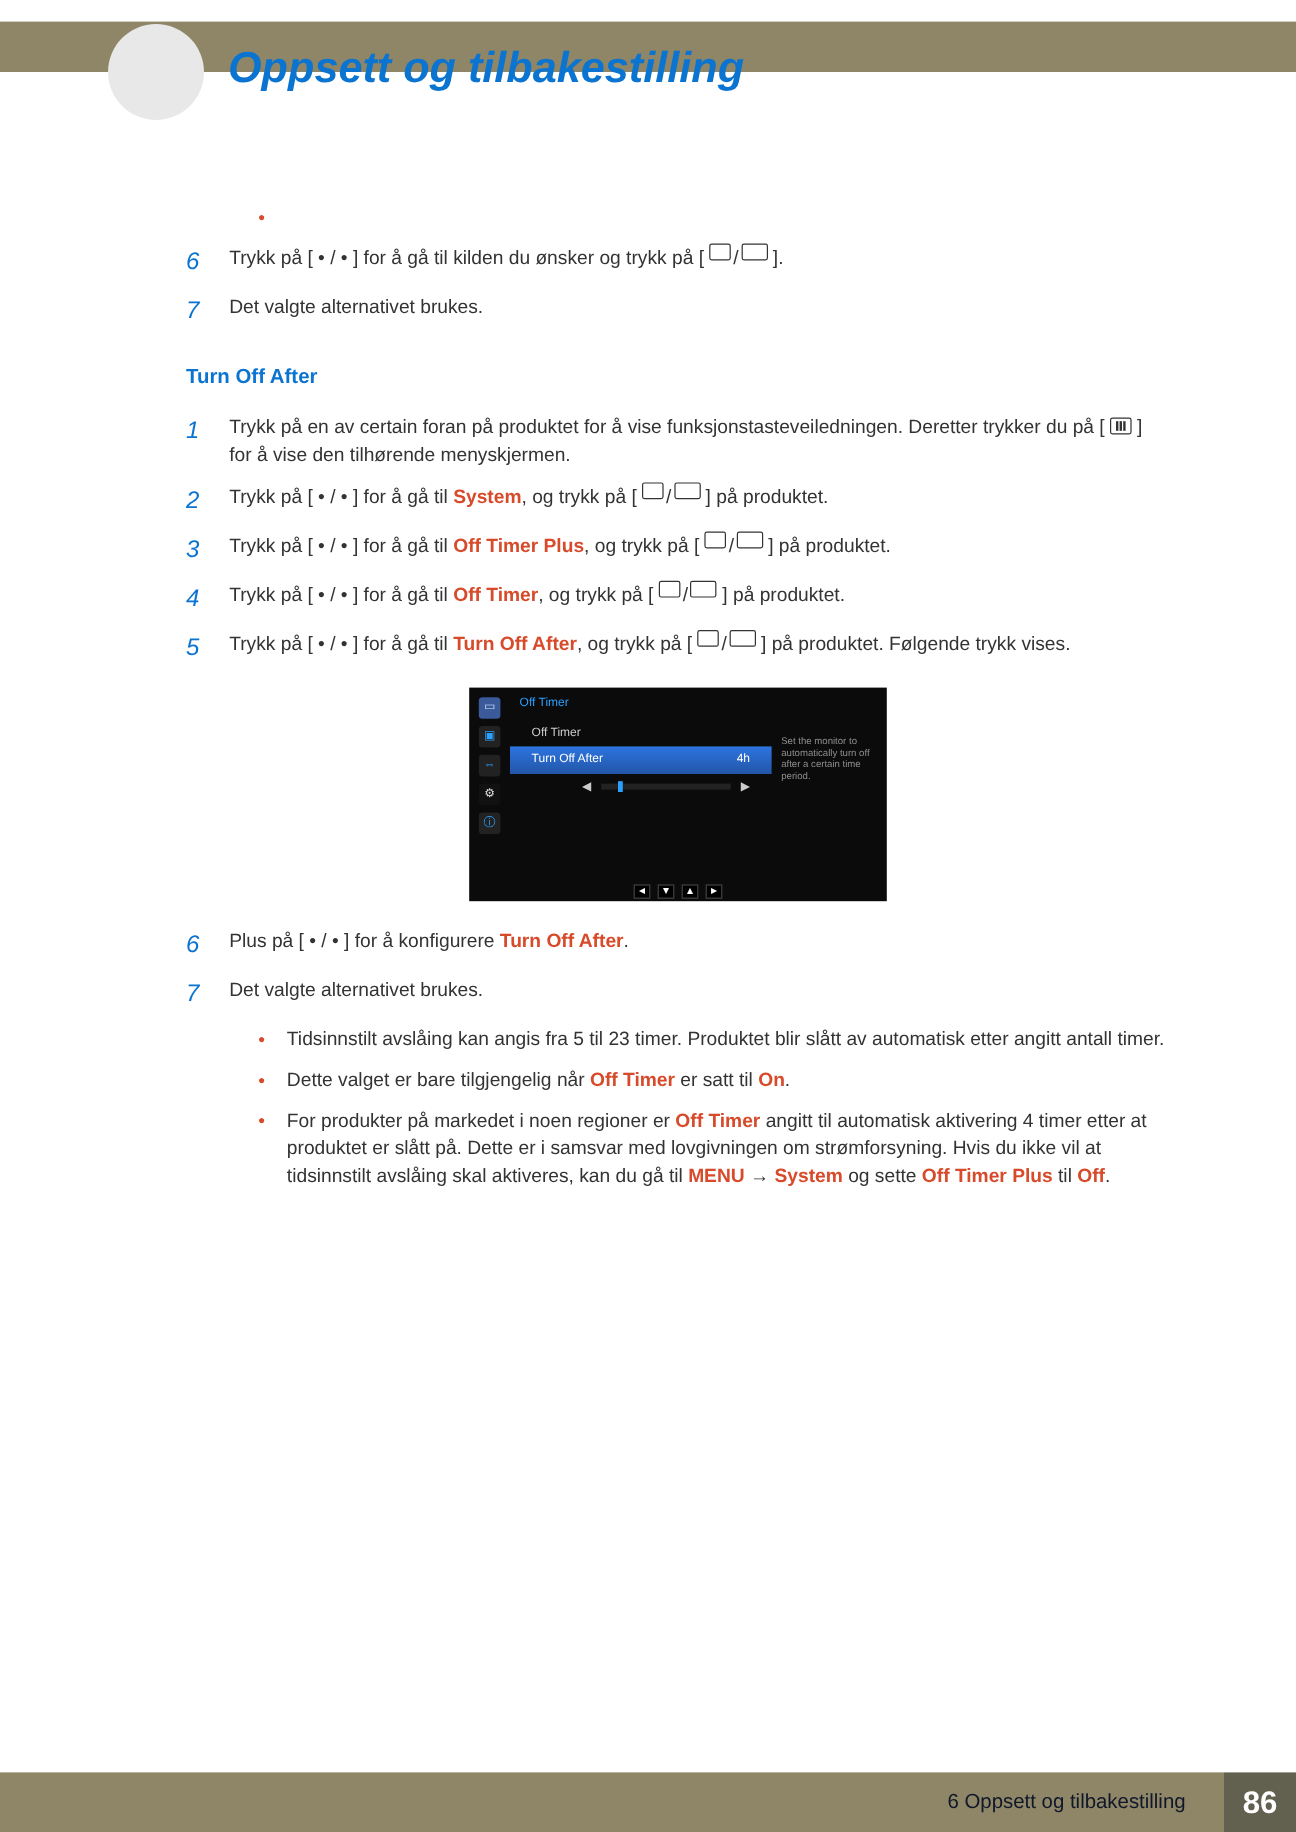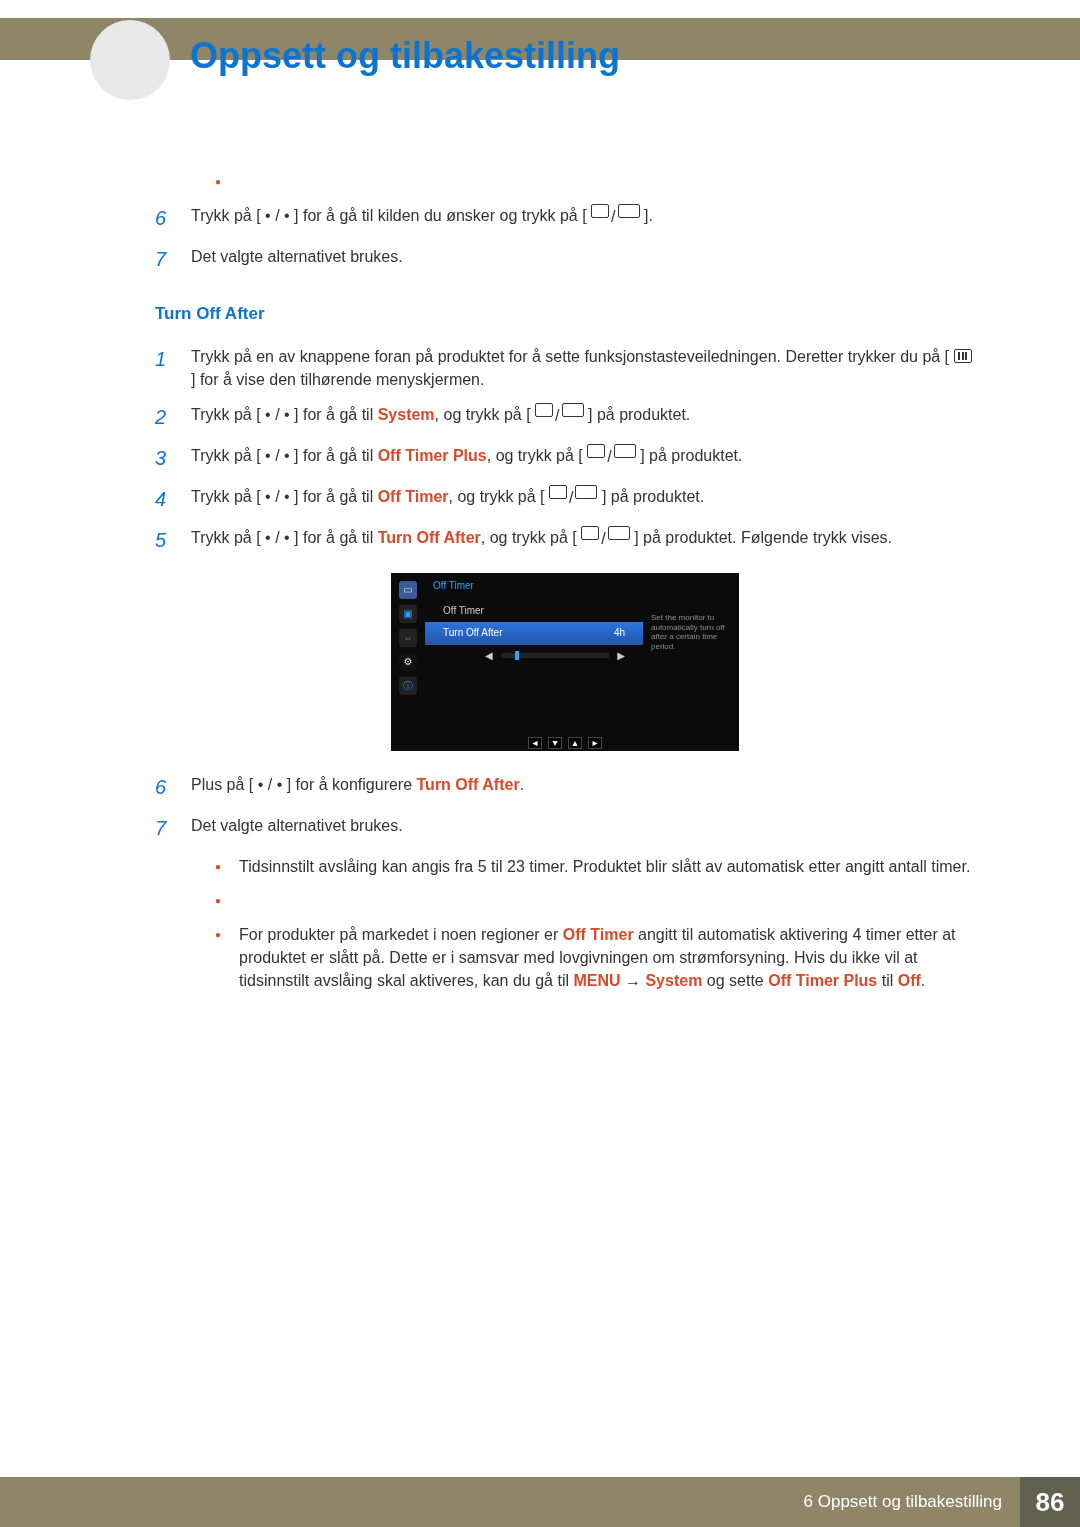--- a/index.html
+++ b/index.html
@@ -32,20 +32,21 @@
     align-items: center;
     justify-content: center;
   }
   .page-title {
     position: absolute;
     top: 35px;
     left: 190px;
     font-size: 36px;
     font-weight: bold;
     color: #0b74d1;
+    font-style: italic;
   }
   .content {
     position: absolute;
     top: 170px;
     left: 155px;
     width: 820px;
     font-size: 16px;
     line-height: 1.45;
     color: #333;
   }
@@ -206,25 +207,25 @@
     position: absolute;
     bottom: 0; left: 0;
     width: 100%;
     height: 50px;
     display:flex;
     align-items:stretch;
     justify-content:flex-end;
   }
   .footer-title {
     background: #8e8666;
-    color: #ffffff;
+    color: #0f172a;
     font-size: 17px;
     display:flex;
     align-items:center;
-    padding: 0 18px;
+    padding: 0 32px;
     flex:1;
     justify-content:flex-end;
   }
   .footer-num {
     background: #62604f;
     color: #fff;
     width: 60px;
     font-size: 26px;
     font-weight:bold;
     display:flex;
@@ -262,21 +263,21 @@
   <div class="step-row">
     <div class="step-num">7</div>
     <div class="step-body">Det valgte alternativet brukes.</div>
   </div>
 
   <div class="subhead">Turn Off After</div>
 
   <div class="step-row">
     <div class="step-num">1</div>
     <div class="step-body">
-      <span>Trykk på en av knappene foran på produktet for å sette funksjonstasteveiledningen. Deretter trykker du på [ </span>
+      <span>Trykk på en av certain foran på produktet for å vise funksjonstasteveiledningen. Deretter trykker du på [ </span>
       <span class="icon-menu">
           <span></span>
           <span></span>
           <span></span>
         </span>
       <span> ] for å vise den tilhørende menyskjermen.</span>
     </div>
   </div>
 
   <div class="step-row">
@@ -375,20 +376,23 @@
     <div class="step-body">Det valgte alternativet brukes.</div>
   </div>
 
   <div class="bullet-row">
     <span class="dot">●</span>
     <div>Tidsinnstilt avslåing kan angis fra 5 til 23 timer. Produktet blir slått av automatisk etter angitt antall timer.</div>
   </div>
 
   <div class="bullet-row">
     <span class="dot">●</span>
+    <div>
+      <span>Dette valget er bare tilgjengelig når </span><span class="bold-orange">Off Timer</span><span> er satt til </span><span class="bold-orange">On</span><span>.</span>
+    </div>
   </div>
 
   <div class="bullet-row">
     <span class="dot">●</span>
     <div>
       <span>For produkter på markedet i noen regioner er </span><span class="bold-orange">Off Timer</span><span> angitt til automatisk aktivering 4 timer etter at produktet er slått på. Dette er i samsvar med lovgivningen om strømforsyning. Hvis du ikke vil at tidsinnstilt avslåing skal aktiveres, kan du gå til </span><span class="bold-orange">MENU</span><span class="arrow"> → </span><span class="bold-orange">System</span><span> og sette </span><span class="bold-orange">Off Timer Plus</span><span> til </span><span class="bold-orange">Off</span><span>.</span>
     </div>
   </div>
 
 </div>

